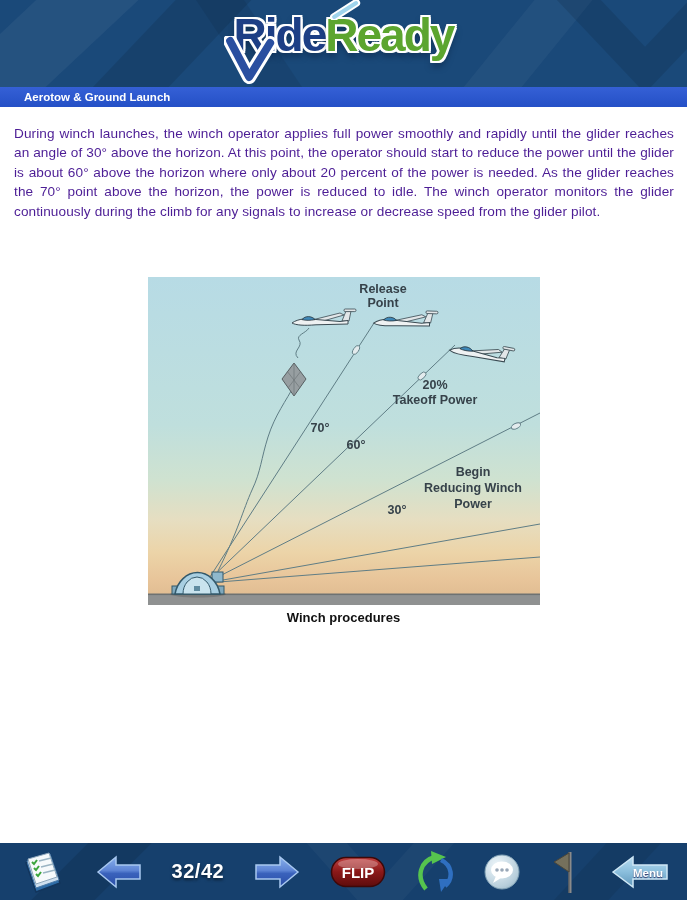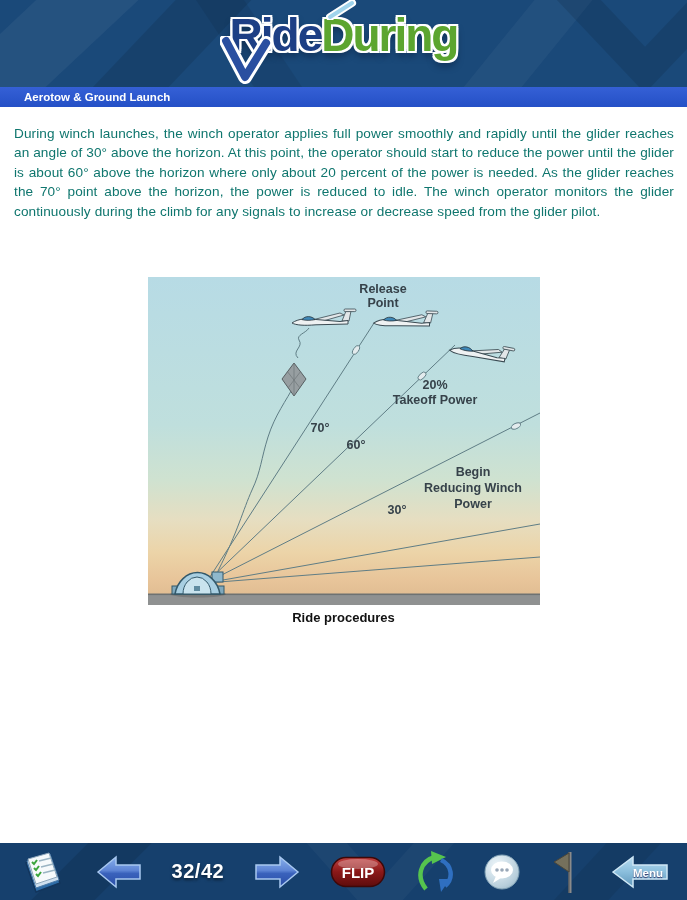--- a/index.html
+++ b/index.html
@@ -30,21 +30,21 @@
   
   .titlebar{
     position:absolute;top:87px;left:0;width:687px;height:20px;
     background:linear-gradient(#3560d6,#2450c6);
     color:#fff;font-size:11.5px;font-weight:bold;
     line-height:20px;padding-left:24px;box-sizing:border-box;
   }
   
   .para{
     position:absolute;top:124px;left:14px;width:660px;
-    font-size:13.6px;line-height:19.4px;color:#0f766e;
+    font-size:13.6px;line-height:19.4px;color:#4c1d95;
     text-align:justify;letter-spacing:.1px;
   }
   
   .figure{position:absolute;top:277px;left:148px;width:392px;height:332px;}
   .caption{
     position:absolute;top:610px;left:0;width:687px;text-align:center;
     font-size:13px;font-weight:bold;color:#111;
   }
   .diag-label{font-weight:bold;fill:#36424a;font-size:12.5px;font-family:"Liberation Sans",sans-serif;}
   
@@ -72,21 +72,21 @@
   </svg>
   <div class="logo">
     <svg class="logo-check" width="52" height="48" viewBox="0 0 52 48">
       <path d="M6,5 L25,41 L46,7" stroke="#ffffff" stroke-width="14" fill="none" stroke-linecap="round" stroke-linejoin="round"></path>
       <path d="M6,5 L25,41 L46,7" stroke="#2a4fa0" stroke-width="8" fill="none" stroke-linecap="round" stroke-linejoin="round"></path>
     </svg>
     <svg class="logo-accent" width="34" height="20" viewBox="0 0 34 20">
       <path d="M4,17 L26,3" stroke="#ffffff" stroke-width="8" stroke-linecap="round" fill="none"></path>
       <path d="M4,17 L26,3" stroke="#9fd4ec" stroke-width="4" stroke-linecap="round" fill="none"></path>
     </svg>
-    <span class="logo-ride">Ride</span><span class="logo-ready">During</span>
+    <span class="logo-ride">Ride</span><span class="logo-ready">Ready</span>
   </div>
 </div>
 
 <div class="titlebar">
   <span>Aerotow &amp; Ground Launch</span>
 </div>
 
 <div class="para">During winch launches, the winch operator applies full power smoothly and rapidly until the glider reaches an angle of 30° above the horizon. At this point, the operator should start to reduce the power until the glider is about 60° above the horizon where only about 20 percent of the power is needed. As the glider reaches the 70° point above the horizon, the power is reduced to idle. The winch operator monitors the glider continuously during the climb for any signals to increase or decrease speed from the glider pilot.</div>
 
 <div class="figure">
@@ -155,21 +155,21 @@
     <text class="diag-label" x="287" y="127" text-anchor="middle">Takeoff Power</text>
     <text class="diag-label" x="172" y="155" text-anchor="middle">70°</text>
     <text class="diag-label" x="208" y="172" text-anchor="middle">60°</text>
     <text class="diag-label" x="249" y="237" text-anchor="middle">30°</text>
     <text class="diag-label" x="325" y="199" text-anchor="middle">Begin</text>
     <text class="diag-label" x="325" y="215" text-anchor="middle">Reducing Winch</text>
     <text class="diag-label" x="325" y="231" text-anchor="middle">Power</text>
   </svg>
 </div>
 
-<div class="caption">Ride procedures</div>
+<div class="caption">Winch procedures</div>
 
 <div class="navbar">
   <svg class="pattern" width="687" height="57">
     <path d="M40,80 L180,-60" stroke="rgba(0,0,0,0.10)" stroke-width="45" fill="none"></path>
     <path d="M300,-30 L380,60 L470,-40" stroke="rgba(255,255,255,0.03)" stroke-width="30" fill="none"></path>
     <path d="M560,80 L680,-50" stroke="rgba(0,0,0,0.08)" stroke-width="40" fill="none"></path>
   </svg>
 
   <div class="nav-item">
     <svg width="48" height="46" viewBox="0 0 48 46">

